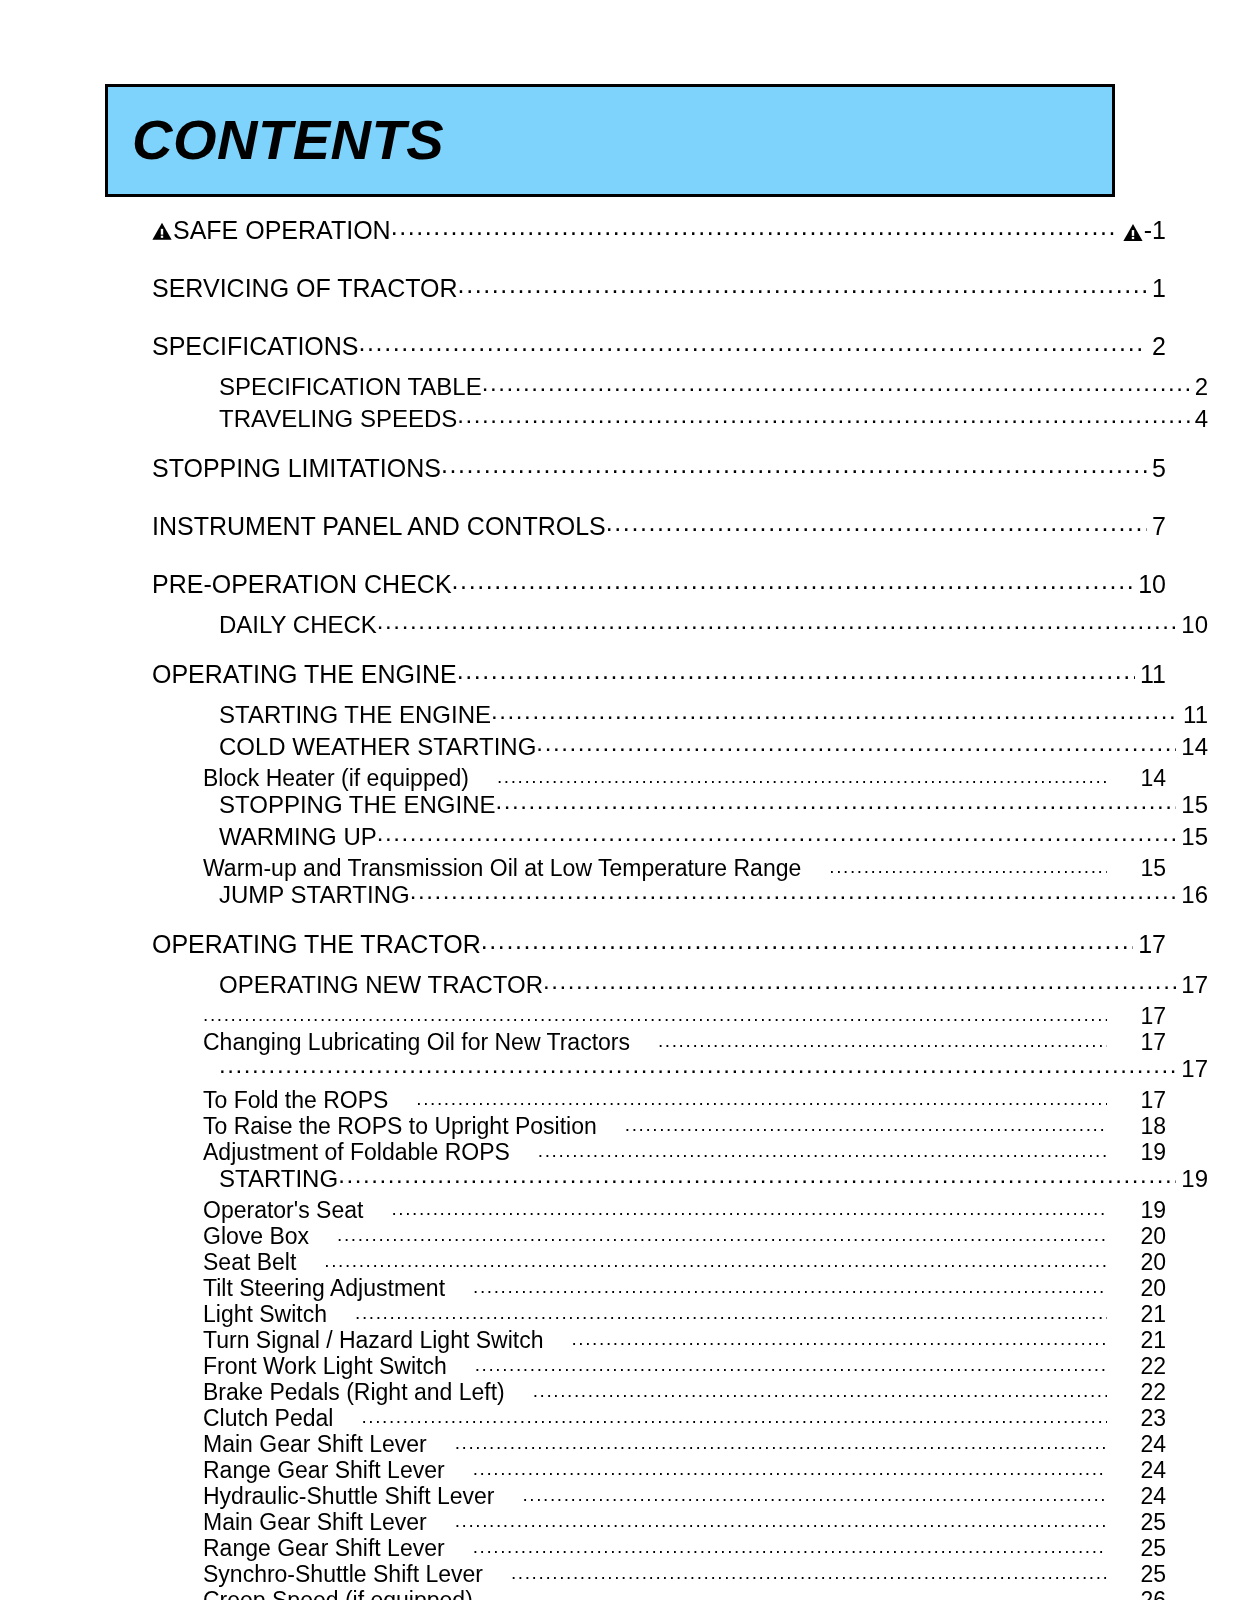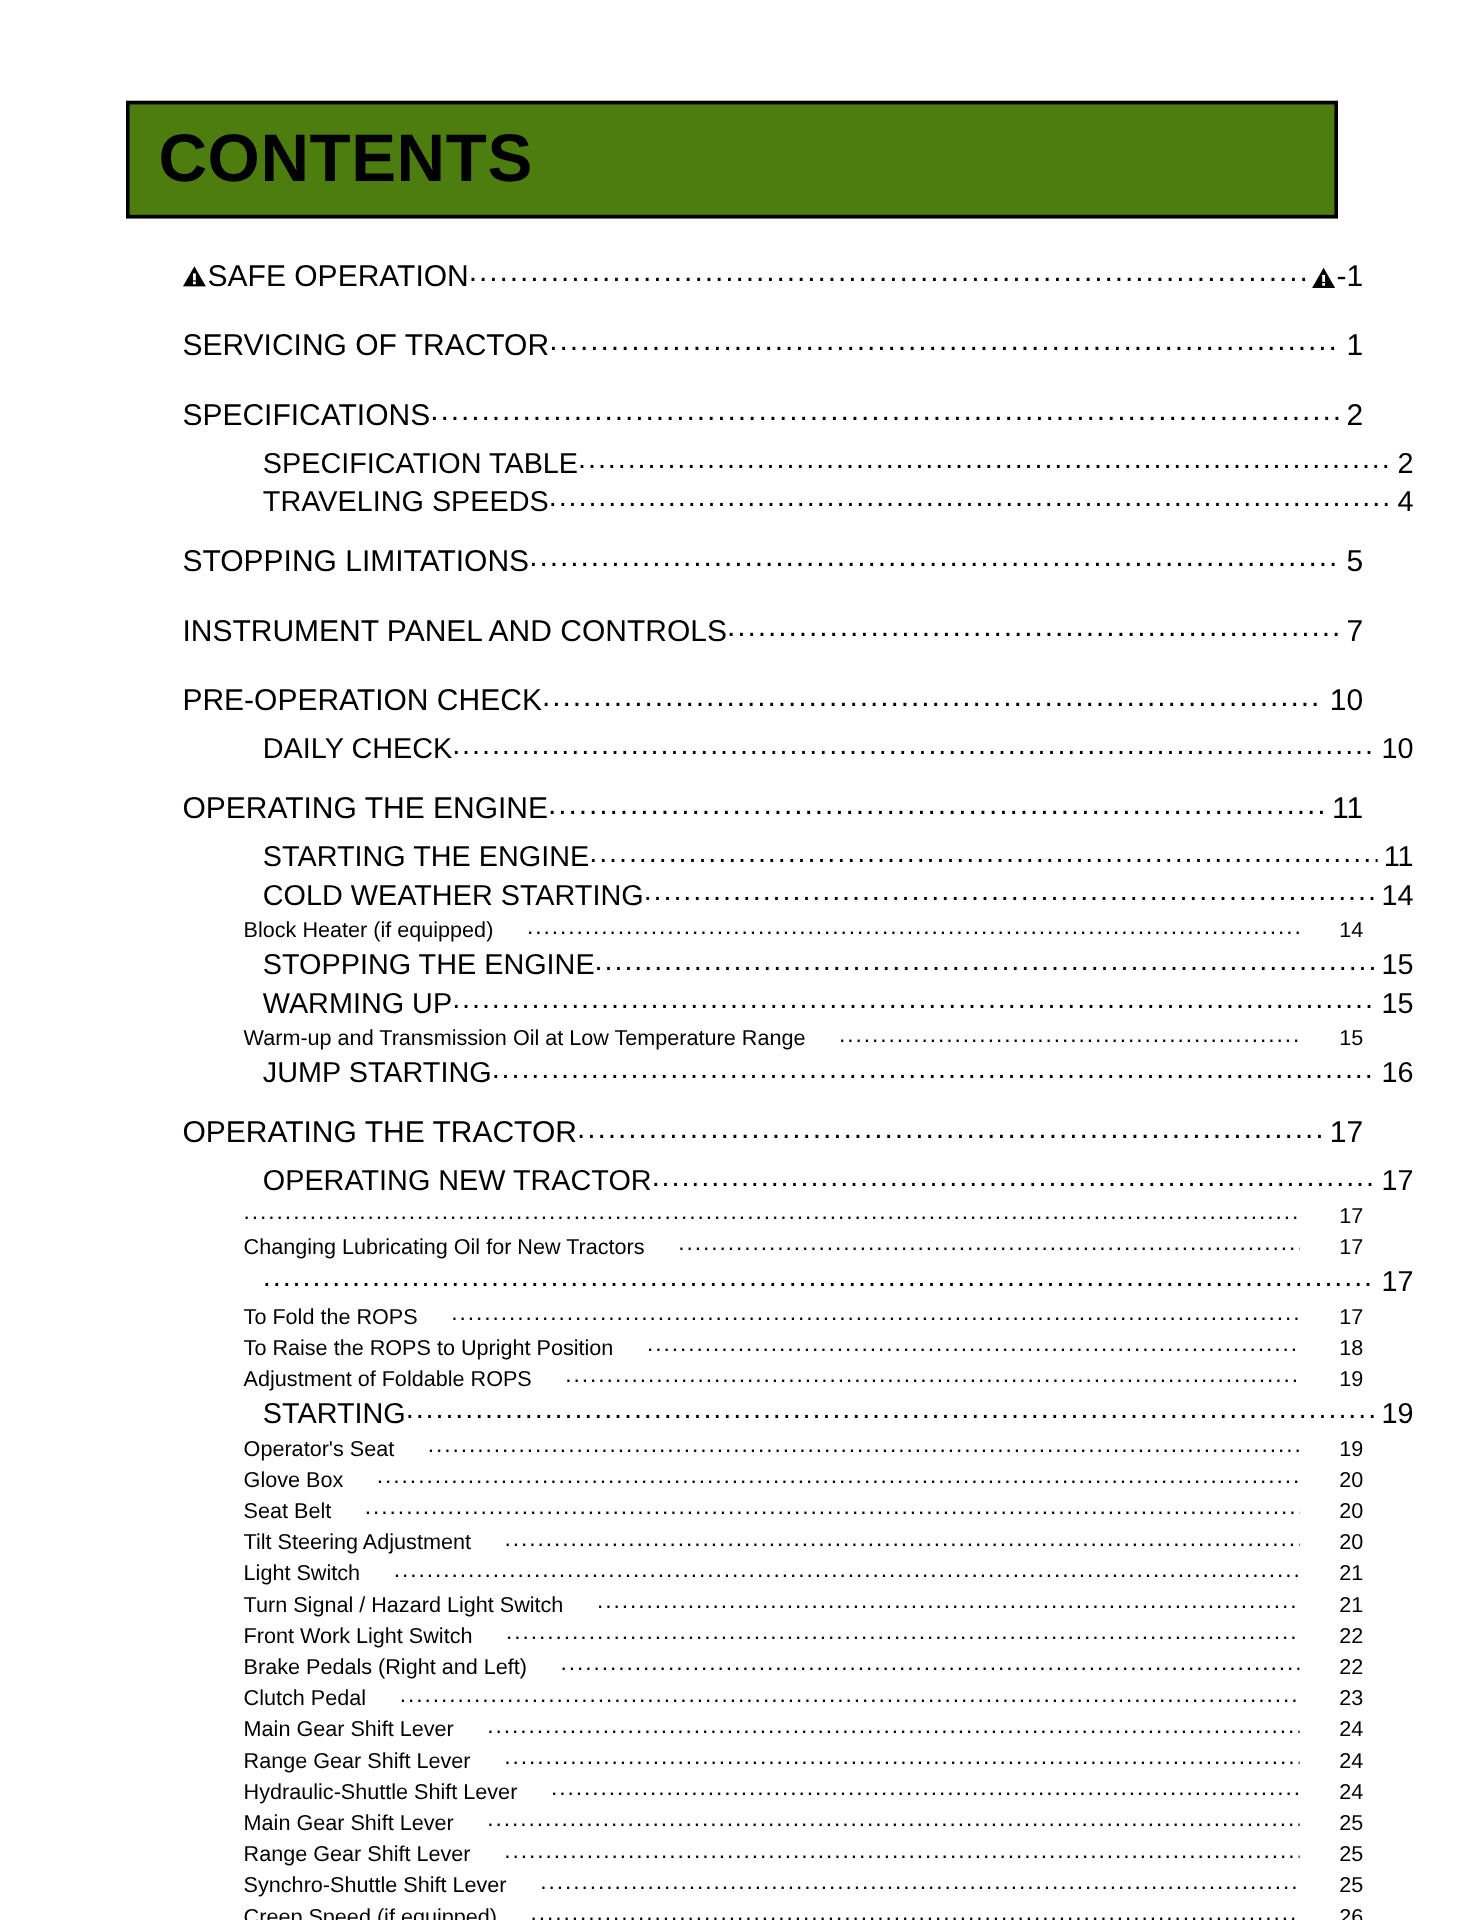--- a/index.html
+++ b/index.html
@@ -24,24 +24,25 @@
     background: #ffffff;
     overflow: hidden;
   }
 
   
   .title-box {
     position: absolute;
     left: 105px;
     top: 84px;
     width: 1010px;
-    height: 98px;
+    height: 113px;
     border: 3px solid #000000;
     box-sizing: border-box;
-    background: #4d7c0f;
+    background: #7dd3fc;
+    font-style: italic;
   }
   .title-text {
     position: absolute;
     left: 24px;
     top: 50%;
     transform: translateY(-52%);
     font-size: 56px;
     font-weight: bold;
     letter-spacing: 0.5px;
     line-height: 1;
@@ -54,21 +55,21 @@
     left: 0;
     top: 216px;
     width: 1236px;
   }
 
   .toc-row {
     display: flex;
     align-items: baseline;
     width: 100%;
     box-sizing: border-box;
-    padding-right: 100px;
+    padding-right: 70px;
     white-space: nowrap;
     overflow: hidden;
   }
 
   .toc-label {
     flex: 0 0 auto;
     display: flex;
     align-items: baseline;
   }
 
@@ -109,21 +110,21 @@
   .lvl1 {
     font-size: 24px;
     padding-left: 177px;
     height: 32px;
     margin-left: 42px;
   }
   .lvl1 .toc-leader::before { font-size: 24px; position: relative; top: -4px; }
 
   
   .lvl2 {
-    font-size: 18px;
+    font-size: 23px;
     padding-left: 203px;
     height: 26px;
     gap: 28px;
   }
   .lvl2 .toc-leader::before { font-size: 19px; position: relative; top: -3px; }
 
   
   .gap-lg { height: 17px; }
 
   

